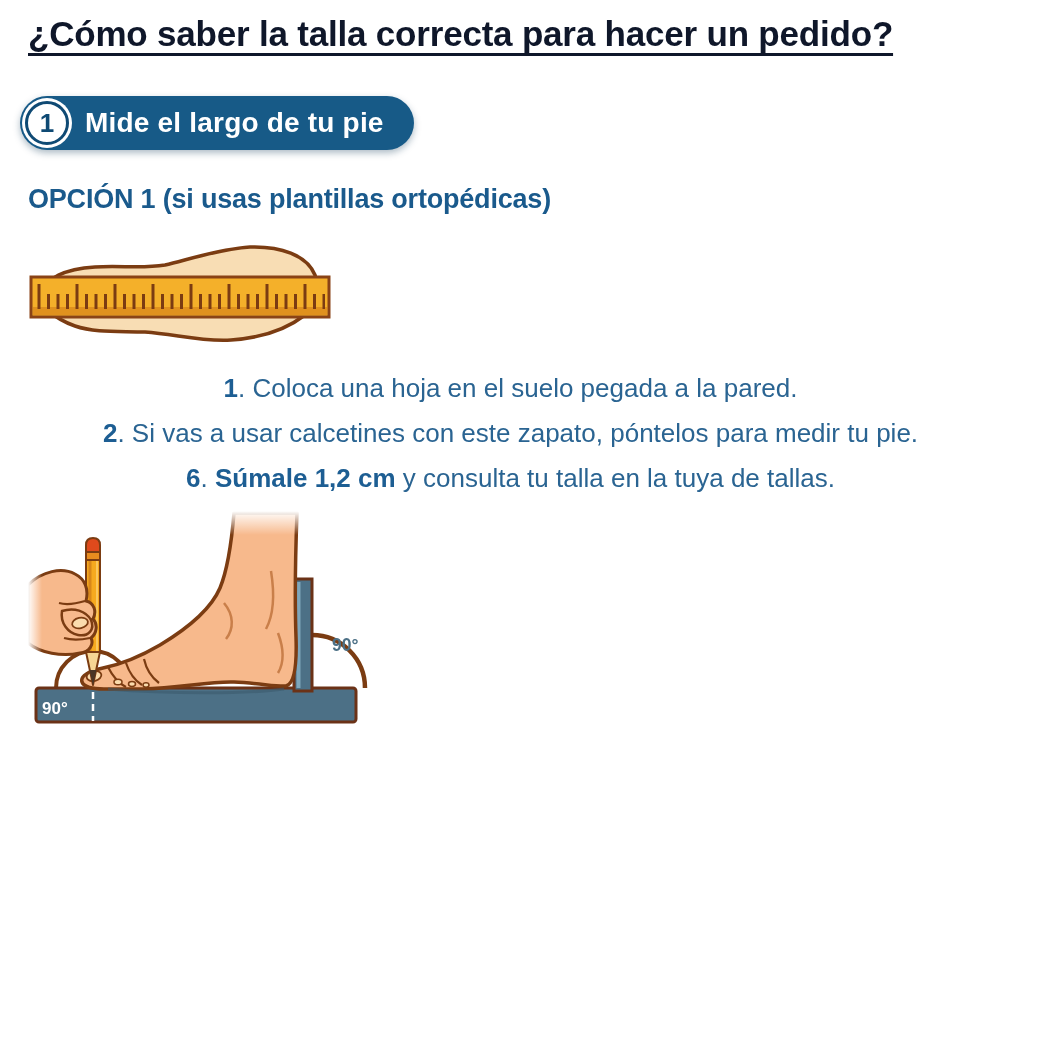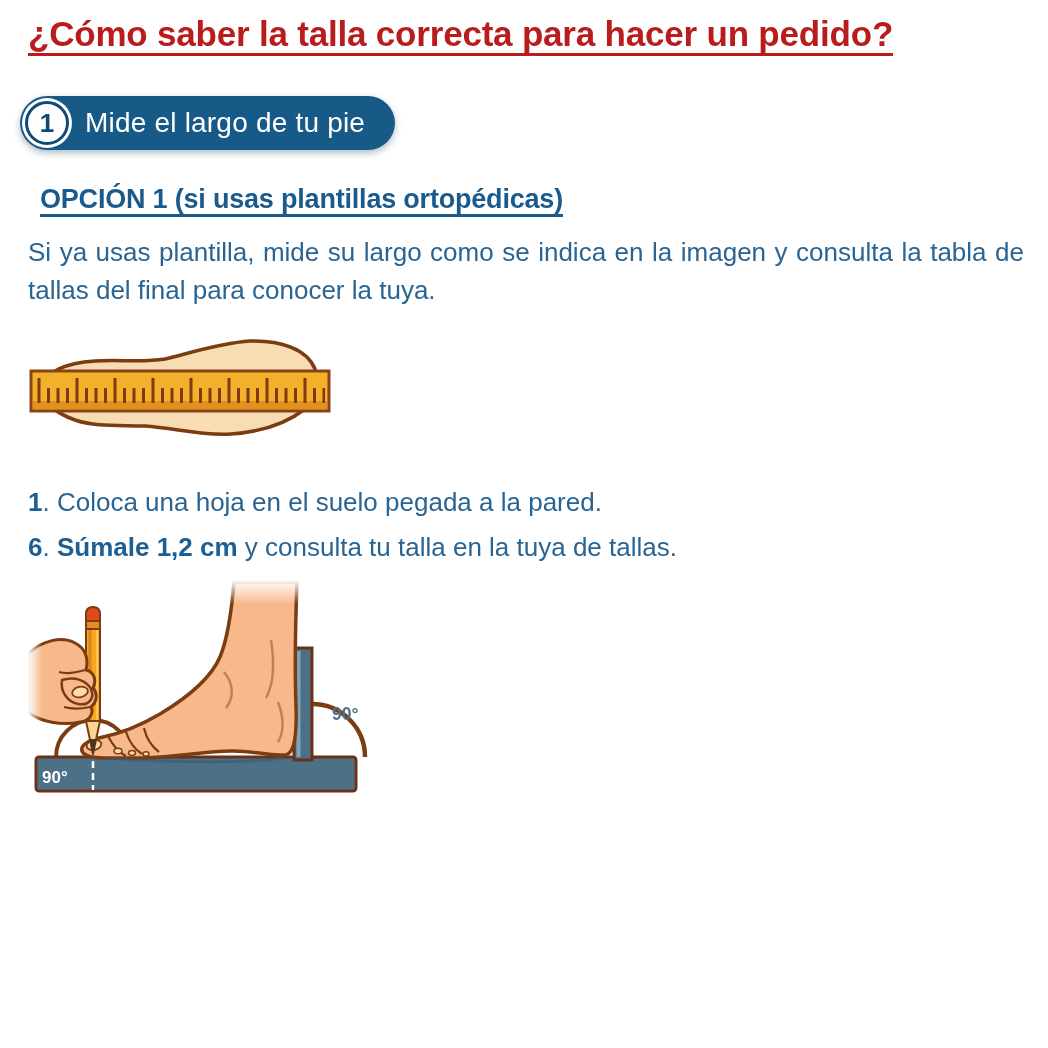--- a/index.html
+++ b/index.html
@@ -5,81 +5,80 @@
   html,body{margin:0;padding:0;background:#ffffff;}
   body{
     width:1048px;height:1048px;overflow:hidden;
     font-family:"Liberation Sans","DejaVu Sans",sans-serif;
     -webkit-font-smoothing:antialiased;
   }
   .content{padding:10px 24px 0 28px;}
 
   h1.title{
     margin:4px 0 0 0;
-    font-size:35px;font-weight:bold;color:#b91c1c;
+    font-size:35px;font-weight:bold;color:#0f172a;
     text-decoration:underline;text-decoration-thickness:3px;text-underline-offset:7px;
     letter-spacing:-0.2px;
   }
 
   .pill{
     display:inline-flex;align-items:center;gap:16px;
     margin:42px 0 0 -8px;
     background:#175a87;border-radius:28px;
     padding:5px 30px 5px 5px;
     box-shadow:0 3px 7px rgba(20,60,90,.35);
   }
   .pill-circle{
     width:38px;height:38px;border-radius:50%;
     background:#ffffff;border:3px solid #0f4a74;
     box-shadow:0 0 0 3px #ffffff;
     display:flex;align-items:center;justify-content:center;
     font-size:26px;font-weight:bold;color:#0f4a74;
   }
-  .pill-label{font-size:28px;font-weight:normal;color:#ffffff;letter-spacing:.2px;}
+  .pill-label{font-size:28px;font-weight:bold;color:#ffffff;letter-spacing:.2px;}
 
   h2.opt{
-    margin:34px 0 0 12px;
+    margin:34px 0 0 0;
     font-size:27px;font-weight:bold;color:#1a5a8c;
-    text-decoration:underline;text-decoration-thickness:3px;text-underline-offset:6px;
+    text-decoration-thickness:3px;text-underline-offset:6px;
     letter-spacing:-0.2px;
   }
   h2.opt2{margin-top:30px;}
 
   p.body-text{
     margin:18px 0 0 0;max-width:996px;
     font-size:26px;line-height:38px;color:#2a6492;
     text-align:justify;
   }
 
   figure{margin:0;padding:0;}
   .insole-fig{margin:18px 0 0 -3px;}
   .foot-fig{margin:14px 0 0 0;}
 
-  .steps{margin-top:32px;}
+  .steps{margin-top:12px;text-align:center;}
   .step{
     font-size:26px;line-height:38px;color:#2a6492;
     margin:0 0 7px 0;max-width:965px;
   }
   .step .num,.step .b{font-weight:bold;color:#1d5e93;}
 </style>
 </head>
 <body>
 
 <div class="content">
 
   <h1 class="title">¿Cómo saber la talla correcta para hacer un pedido?</h1>
 
   <div class="pill">
     <div class="pill-circle">1</div>
     <div class="pill-label">Mide el largo de tu pie</div>
   </div>
 
   <h2 class="opt">OPCIÓN 1 (si usas plantillas ortopédicas)</h2>
 
-  <p class="body-text">Si ya usas plantilla, mide su largo como se indica en la imagen y consulta la tabla de tallas del final para conocer la tuya.</p>
 
   <figure class="insole-fig">
     <svg width="322" height="120" viewBox="0 0 322 120">
       <defs>
         <pattern id="ticks" x="10" y="48" width="38" height="30" patternUnits="userSpaceOnUse">
           <line x1="4" y1="3" x2="4" y2="28" stroke="#7b3c12" stroke-width="3"></line>
           <line x1="13.5" y1="13" x2="13.5" y2="28" stroke="#7b3c12" stroke-width="3"></line>
           <line x1="23" y1="13" x2="23" y2="28" stroke="#7b3c12" stroke-width="3"></line>
           <line x1="32.5" y1="13" x2="32.5" y2="28" stroke="#7b3c12" stroke-width="3"></line>
         </pattern>
@@ -100,20 +99,21 @@
         <rect x="6" y="44" width="298" height="40" fill="#f4b02a" stroke="#8a4316" stroke-width="3"></rect>
         <rect x="8" y="74" width="294" height="8" fill="#e0911e"></rect>
         <rect x="10" y="48" width="290" height="30" fill="url(#ticks)"></rect>
       </g>
     </svg>
   </figure>
 
 
   <div class="steps">
     <div class="step"><span class="num">1</span><span>. Coloca una hoja en el suelo pegada a la pared.</span><span class="b"></span><span></span></div>
+    <div class="step"><span class="num">2</span><span>. Si vas a usar calcetines con este zapato, póntelos para medir tu pie.</span><span class="b"></span><span></span></div>
     <div class="step"><span class="num">6</span><span>. </span><span class="b">Súmale 1,2 cm</span><span> y consulta tu talla en la tuya de tallas.</span></div>
   </div>
 
   <figure class="foot-fig">
     <svg width="360" height="215" viewBox="0 0 360 215">
       <defs>
         <linearGradient id="fadeTop" x1="0" y1="0" x2="0" y2="1">
           <stop offset="0" stop-color="#ffffff" stop-opacity="1"></stop>
           <stop offset="1" stop-color="#ffffff" stop-opacity="0"></stop>
         </linearGradient>

